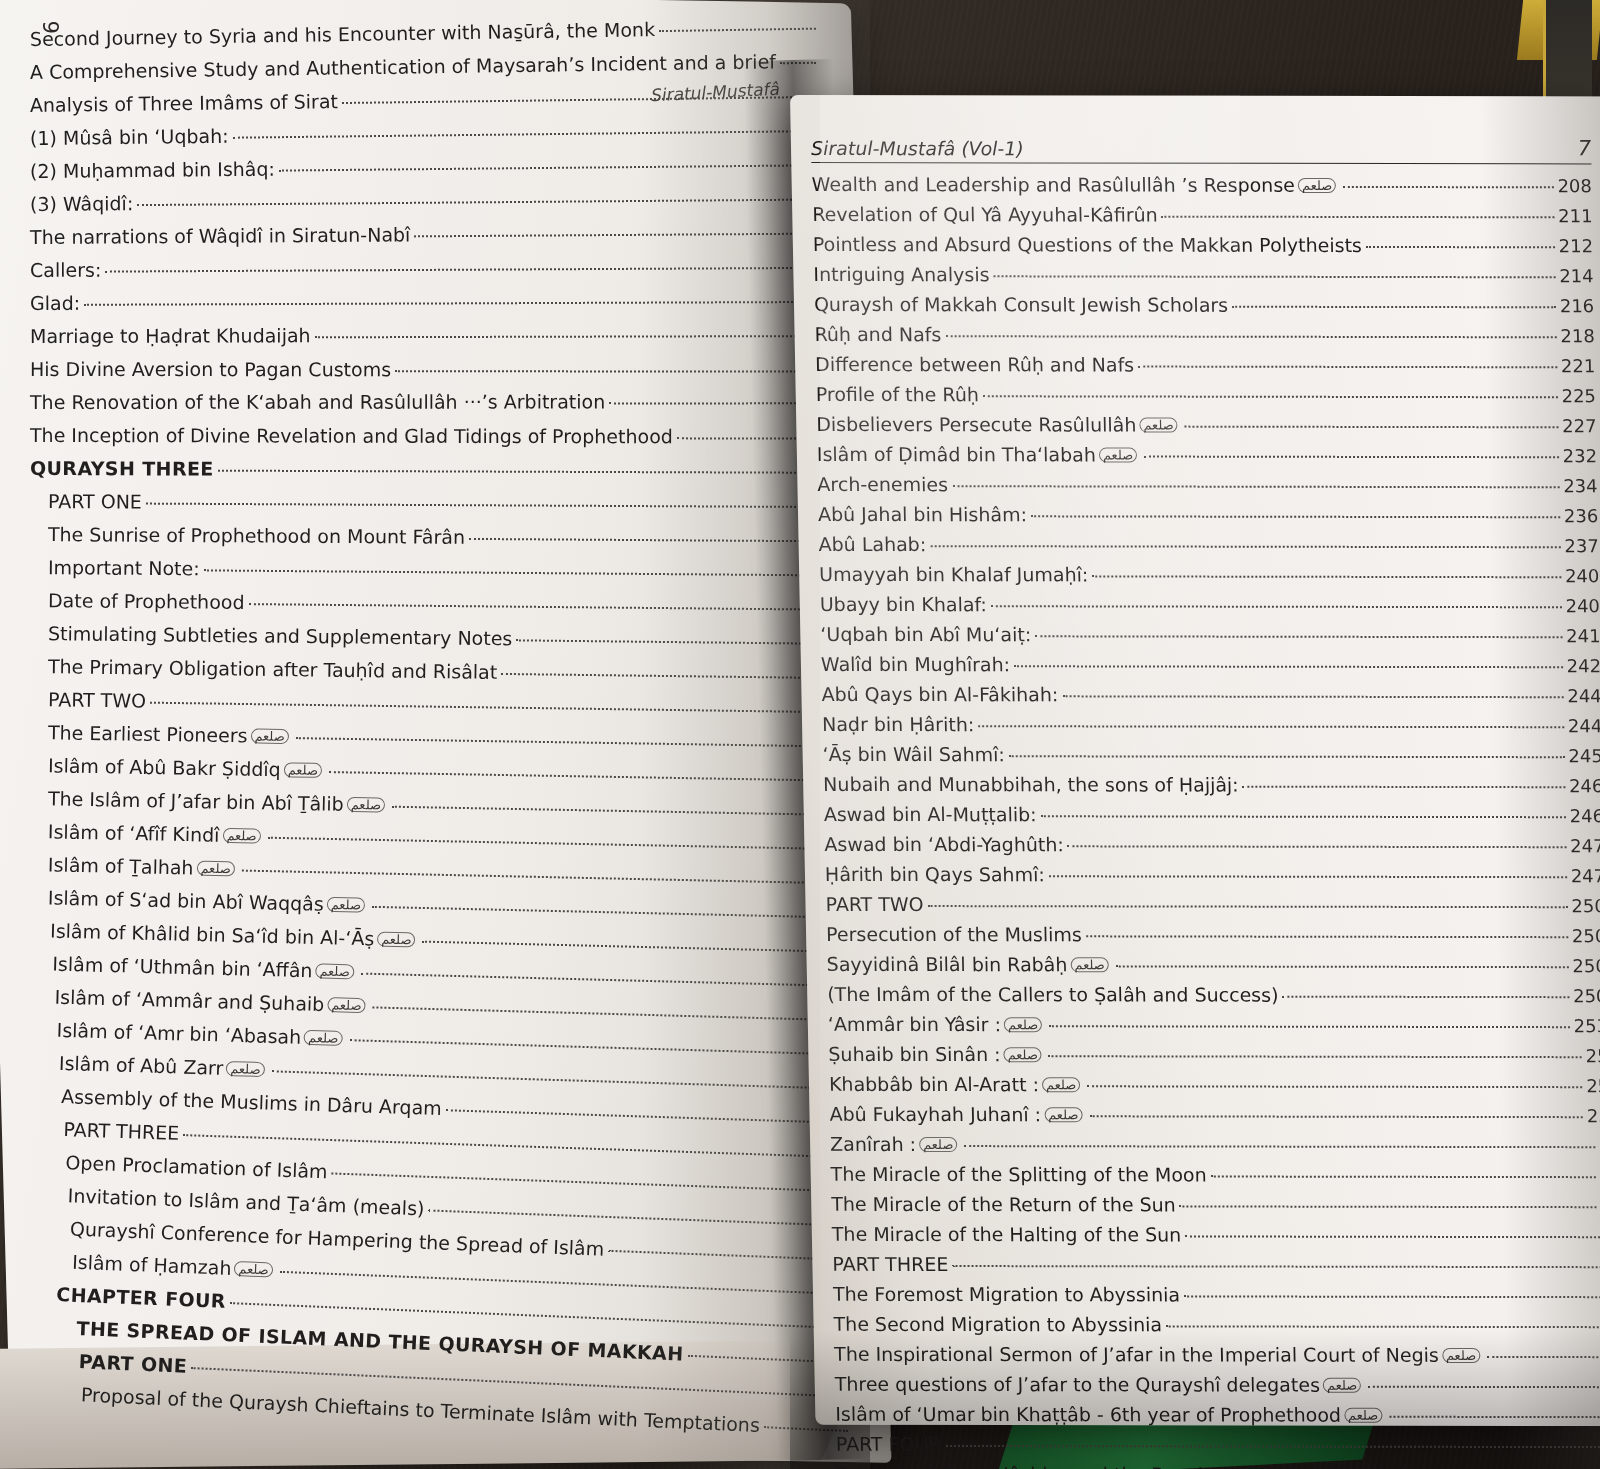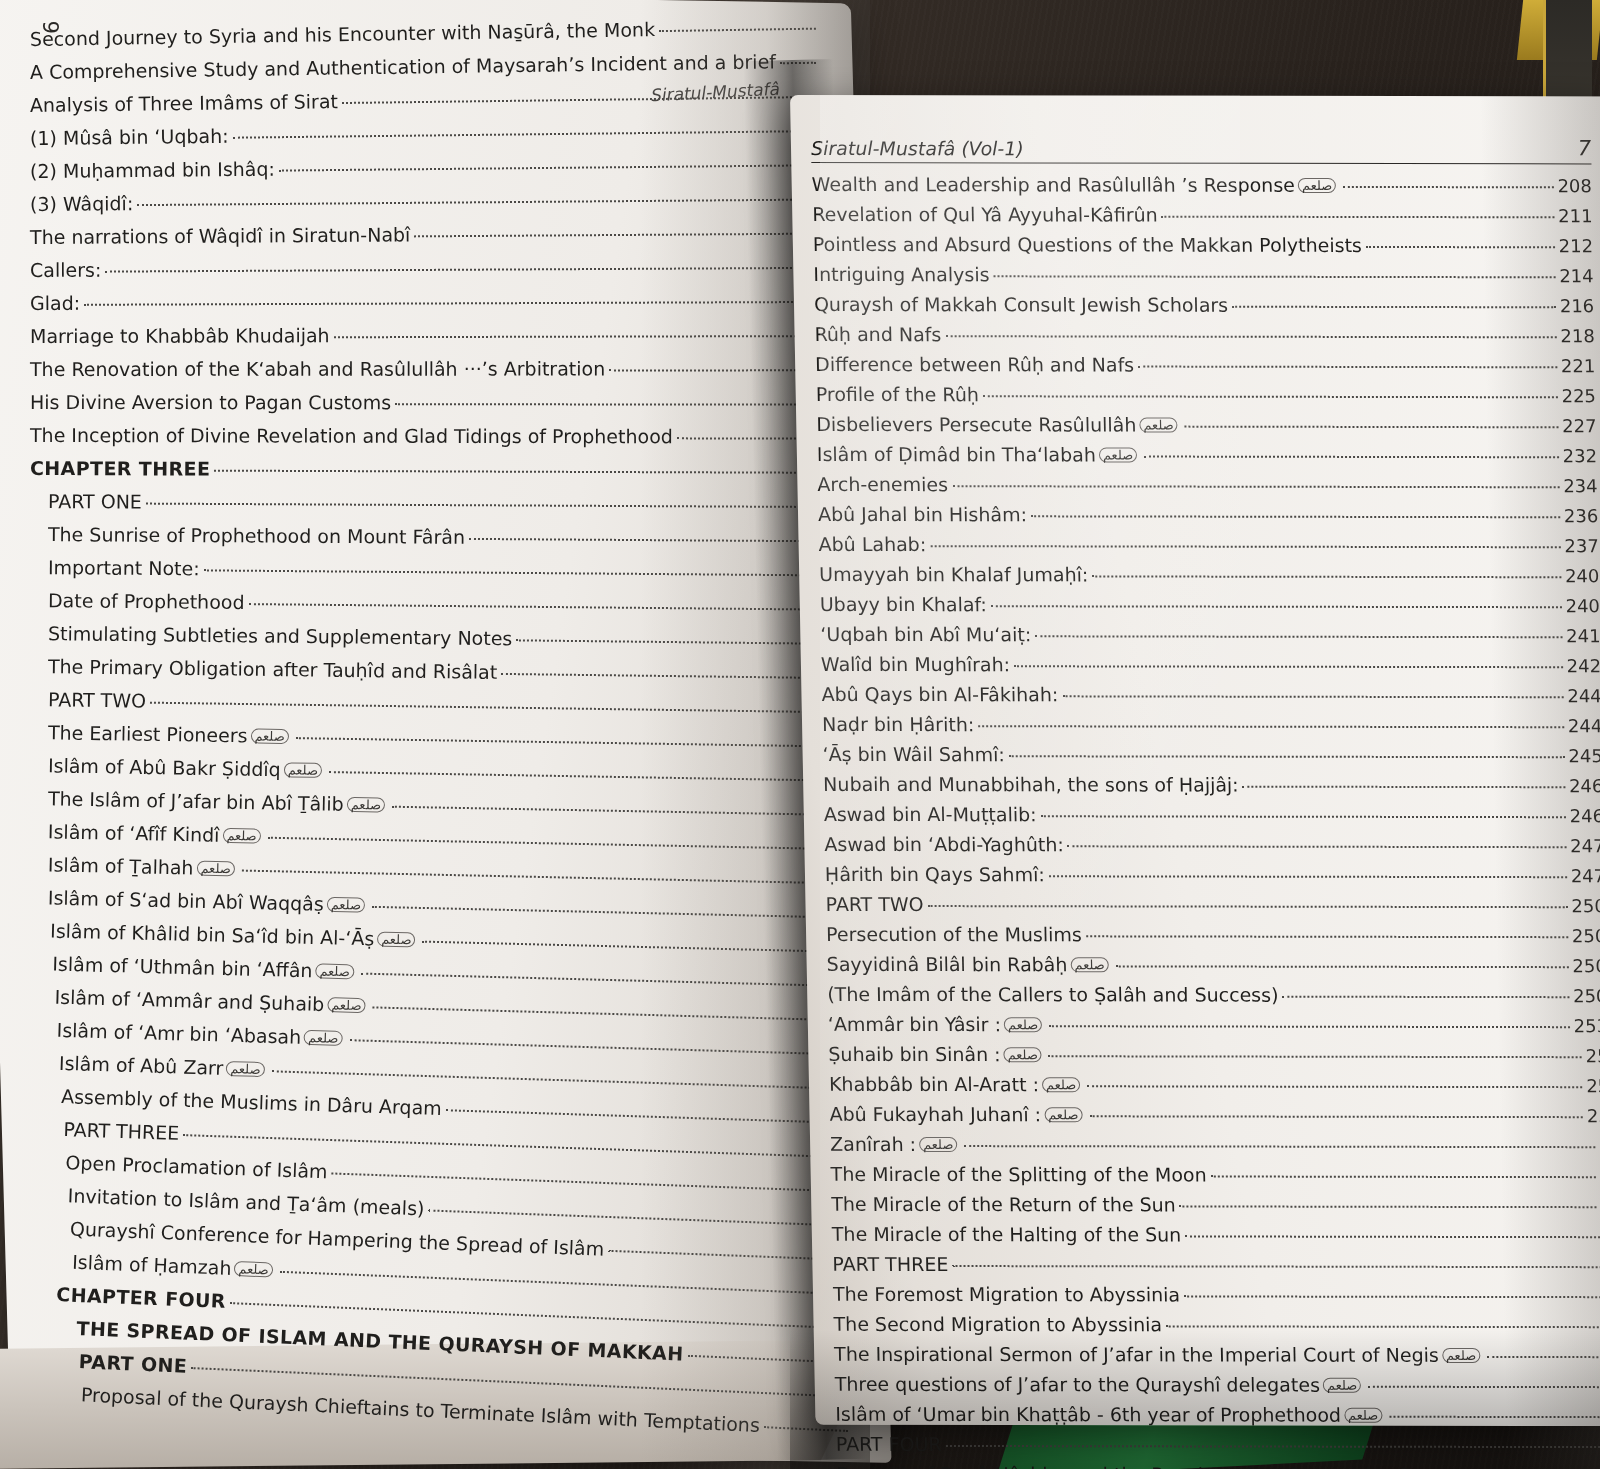--- a/index.html
+++ b/index.html
@@ -221,41 +221,41 @@
           <span class="toc-title">Callers:</span>
           <span class="dots"></span>
           <span class="pg"></span>
         </div>
         <div class="toc-line" style="transform: rotate(-0.22deg) translateX(0px); transform-origin: left center;">
           <span class="toc-title">Glad:</span>
           <span class="dots"></span>
           <span class="pg"></span>
         </div>
         <div class="toc-line" style="transform: rotate(-0.14deg) translateX(0px); transform-origin: left center;">
-          <span class="toc-title">Marriage to Khabbâb Khudaijah</span>
+          <span class="toc-title">Marriage to Ḥaḍrat Khudaijah</span>
+          <span class="dots"></span>
+          <span class="pg"></span>
+        </div>
+        <div class="toc-line" style="transform: rotate(0.04deg) translateX(0px); transform-origin: left center;">
+          <span class="toc-title">His Divine Aversion to Pagan Customs</span>
           <span class="dots"></span>
           <span class="pg"></span>
         </div>
         <div class="toc-line" style="transform: rotate(-0.05deg) translateX(0px); transform-origin: left center;">
           <span class="toc-title">The Renovation of the K‘abah and Rasûlullâh ···’s Arbitration</span>
           <span class="dots"></span>
           <span class="pg"></span>
         </div>
-        <div class="toc-line" style="transform: rotate(0.04deg) translateX(0px); transform-origin: left center;">
-          <span class="toc-title">His Divine Aversion to Pagan Customs</span>
-          <span class="dots"></span>
-          <span class="pg"></span>
-        </div>
         <div class="toc-line" style="transform: rotate(0.12deg) translateX(0px); transform-origin: left center;">
           <span class="toc-title">The Inception of Divine Revelation and Glad Tidings of Prophethood</span>
           <span class="dots"></span>
           <span class="pg"></span>
         </div>
         <div class="toc-line" style="transform: rotate(0.2deg) translateX(0px); transform-origin: left center;">
-          <span class="toc-title bold">CHAPTER THREE</span>
+          <span class="toc-title bold">QURAYSH THREE</span>
           <span class="dots"></span>
           <span class="pg"></span>
         </div>
         <div class="toc-line indent-1" style="transform: rotate(0.29deg) translateX(0px); transform-origin: left center;">
           <span class="toc-title">PART ONE</span>
           <span class="dots"></span>
           <span class="pg"></span>
         </div>
         <div class="toc-line indent-1" style="transform: rotate(0.38deg) translateX(0px); transform-origin: left center;">
           <span class="toc-title">The Sunrise of Prophethood on Mount Fârân</span>

